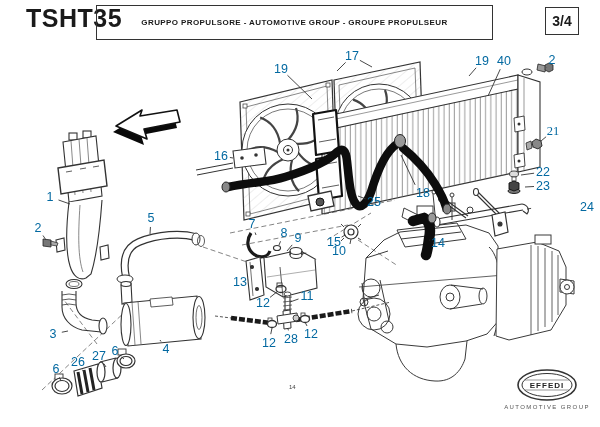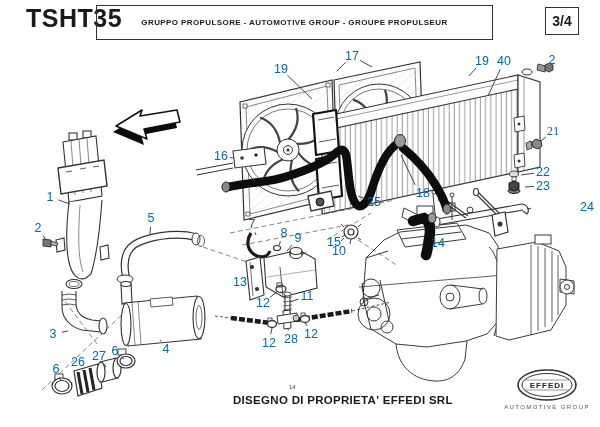--- a/index.html
+++ b/index.html
@@ -378,21 +378,20 @@
       <div class="callout" style="left: 553px; top: 131px; font-family: Liberation Serif, serif;">21</div>
       <div class="callout" style="left: 543px; top: 172px;">22</div>
       <div class="callout" style="left: 543px; top: 186px;">23</div>
       <div class="callout" style="left: 540px; top: 207px; margin-left: 47px;">24</div>
       <div class="callout" style="left: 374px; top: 202px;">25</div>
       <div class="callout" style="left: 423px; top: 193px; text-align: center;">18</div>
       <div class="callout" style="left: 438px; top: 243px;">14</div>
     </div>
 
   <span class="tiny-mark">14</span>
-  <div class="note">DISEGNO DI PROPRIETA' EFFEDI SRL</div>
   <svg class="logo" viewBox="0 0 64 34">
     <ellipse cx="32" cy="17" rx="29" ry="15" fill="none" stroke="#333" stroke-width="1.6"></ellipse>
     <ellipse cx="32" cy="17" rx="25" ry="11.5" fill="none" stroke="#333" stroke-width="1"></ellipse>
     <path d="M10,12 L54,12 M10,22 L54,22" stroke="#333" stroke-width=".5"></path>
     <text x="32" y="20" text-anchor="middle" font-size="8" font-weight="bold" letter-spacing="1" font-family="Liberation Sans, sans-serif" fill="#222">EFFEDI</text>
   </svg>
   <div class="logo-sub">AUTOMOTIVE GROUP</div>
 
 </div>
 

